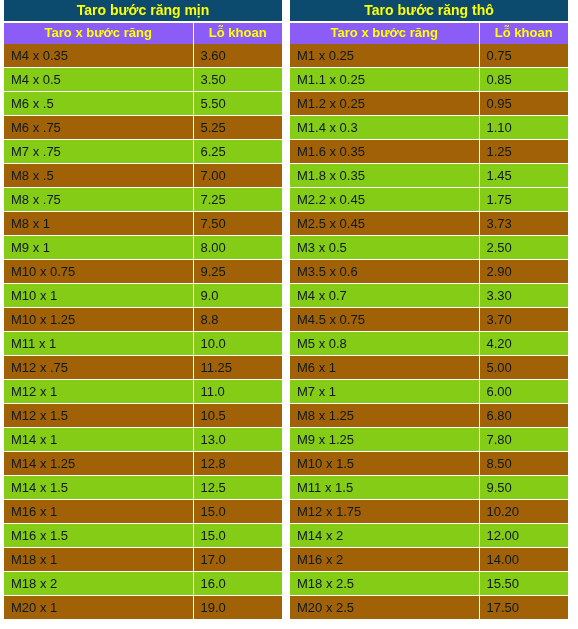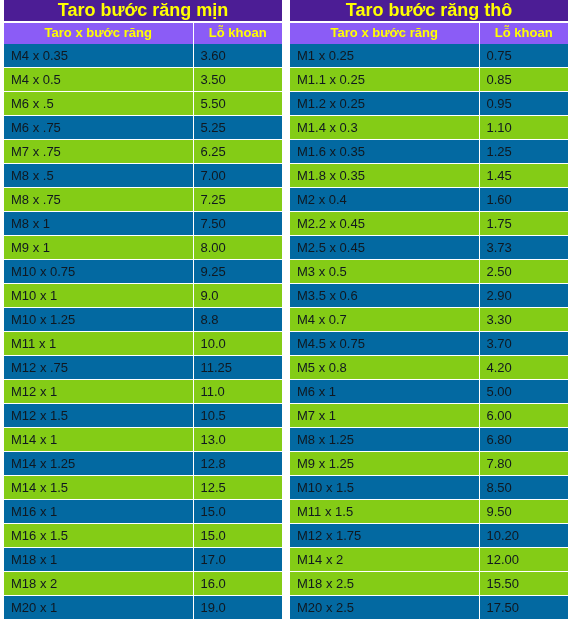--- a/index.html
+++ b/index.html
@@ -32,24 +32,24 @@
   table.spec {
     width: 278px;
     border-collapse: collapse;
     table-layout: fixed;
     font-size: 13px;
   }
   table.spec col.c1 { width: 189px; }
   table.spec col.c2 { width: 89px; }
 
   tr.title-row th {
-    background: #4c1d95;
+    background: #0c4a6e;
     color: #ffff00;
     font-weight: bold;
-    font-size: 18px;
+    font-size: 14px;
     text-align: center;
     padding: 3px 0 4px 0;
     height: 14px;
     line-height: 14px;
     border: none;
   }
   tr.spacer-row td {
     background: #ffffff;
     height: 2px;
     padding: 0;
@@ -78,21 +78,21 @@
     font-size: 13px;
     color: #101820;
     border-bottom: 1px solid #ffffff;
     border-right: 1px solid #ffffff;
     vertical-align: middle;
     white-space: nowrap;
     overflow: hidden;
   }
   tbody tr.data-row td:last-child { border-right: none; margin-top: 8px; }
   tbody tr.data-row.even td { background: #84cc16; }
-  tbody tr.data-row.odd  td { background: #0369a1; }
+  tbody tr.data-row.odd  td { background: #a16207; }
 </style>
 </head>
 <body>
 
 <div class="page">
 
   <div class="table-block">
     <table class="spec">
       <colgroup>
           <col class="c1">
@@ -247,24 +247,20 @@
             <td>1.10</td>
           </tr>
           <tr class="data-row odd">
             <td>M1.6 x 0.35</td>
             <td>1.25</td>
           </tr>
           <tr class="data-row even">
             <td>M1.8 x 0.35</td>
             <td>1.45</td>
           </tr>
-          <tr class="data-row odd">
-            <td>M2 x 0.4</td>
-            <td>1.60</td>
-          </tr>
           <tr class="data-row even">
             <td>M2.2 x 0.45</td>
             <td>1.75</td>
           </tr>
           <tr class="data-row odd">
             <td>M2.5 x 0.45</td>
             <td>3.73</td>
           </tr>
           <tr class="data-row even">
             <td>M3 x 0.5</td>
@@ -310,20 +306,24 @@
             <td>M11 x 1.5</td>
             <td>9.50</td>
           </tr>
           <tr class="data-row odd">
             <td>M12 x 1.75</td>
             <td>10.20</td>
           </tr>
           <tr class="data-row even">
             <td>M14 x 2</td>
             <td>12.00</td>
+          </tr>
+          <tr class="data-row odd">
+            <td>M16 x 2</td>
+            <td>14.00</td>
           </tr>
           <tr class="data-row even">
             <td>M18 x 2.5</td>
             <td>15.50</td>
           </tr>
           <tr class="data-row odd">
             <td>M20 x 2.5</td>
             <td>17.50</td>
           </tr>
         </tbody>

